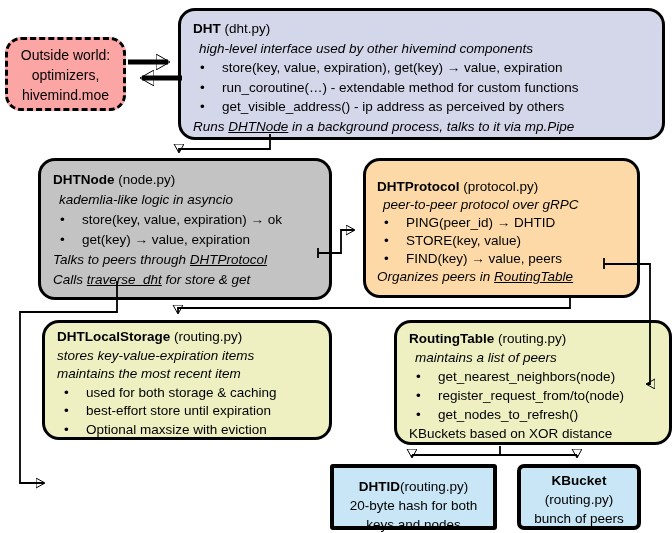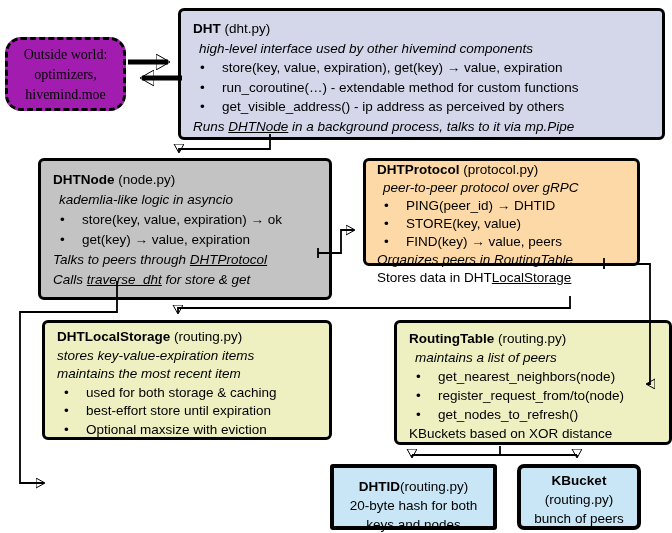--- a/index.html
+++ b/index.html
@@ -1,56 +1,56 @@
 <!DOCTYPE html>
 <html><head>
 <meta charset="utf-8">
 <style>
   html,body { margin:0; padding:0; background:#fff; }
   .canvas {
     position:relative; width:672px; height:533px; background:#ffffff;
     font-family:"Liberation Sans", sans-serif; color:#000; overflow:hidden;
   }
   .box { position:absolute; box-sizing:border-box; border:3.5px solid #000;
-         border-radius:6px; font-size:13.5px; }
+         border-radius:17px; font-size:13.5px; }
   .sq  { border-radius:3px; border-width:4px; text-align:center; }
   .dashed { border:3px dashed #000; border-radius:16px; background:#fff;
             text-align:center; font-size:14px; line-height:20px; padding-top:5px; }
   .title { font-weight:bold; }
   .sub { font-style:italic; }
   .it  { font-style:italic; }
   .lnk { text-decoration:underline; }
   .row { white-space:nowrap; }
   ul.bullets { margin:0; padding:0; list-style:none; }
   ul.bullets li { position:relative; padding-left:29px; white-space:nowrap; }
   ul.bullets li::before { content:"\2022"; position:absolute; left:7px; }
 
   
   #box-outside      { left:5px;   top:37px;  width:121px; height:74px; }
   #box-dht          { left:178px; top:8px;   width:487px; height:132px; line-height:19.5px; padding:8px 10px 0 12px; }
   #box-dhtnode      { left:38px;  top:158px; width:294px; height:142px; line-height:20px;  padding:9px 10px 0 12px; }
-  #box-dhtprotocol  { left:363px; top:158px; width:277px; height:108px; line-height:18px;  padding:0 8px 0 11px; }
+  #box-dhtprotocol  { left:363px; top:158px; width:277px; height:140px; line-height:18px;  padding:17px 8px 0 11px; }
   #box-storage      { left:42px;  top:320px; width:290px; height:120px; line-height:18.5px; padding:5px 8px 0 12px; }
   #box-routing      { left:362px; top:320px; width:278px; height:125px; line-height:19px;  padding:6px 8px 0 12px; }
   #box-traverse     { left:52px;  top:468px; width:251px; height:62px;  line-height:18.5px; padding-top:2px; }
   #box-dhtid        { left:330px; top:464px; width:167px; height:66px;  line-height:19px;  padding-top:9px; }
   #box-kbucket      { left:517px; top:464px; width:124px; height:66px;  line-height:19px;  padding-top:3px;border-radius:7px; }
 
   .sub-indent { padding-left:6px; }
   svg.connectors { position:absolute; left:0; top:0; pointer-events:none; }
   svg.connectors path { fill:none; stroke:#000; }
   svg.connectors path.thin  { stroke-width:1.8px; }
   svg.connectors path.thick { stroke-width:5px; }
 </style>
 </head>
 <body>
 
 <div class="canvas">
 
-  <div class="box dashed" id="box-outside" style="background-color: #a21caf; font-family: Liberation Serif, serif;">
+  <div class="box dashed" id="box-outside" style="background-color: #fca5a5;">
       <div>Outside world:</div>
       <div>optimizers,</div>
       <div>hivemind.moe</div>
     </div>
 
   <div class="box" id="box-dht" style="background-color: rgb(211, 215, 233);">
     <div class="row"><span class="title">DHT</span><span> (dht.py)</span></div>
     <div class="row sub sub-indent">high-level interface used by other hivemind components</div>
     <ul class="bullets">
         <li>store(key, value, expiration), get(key) →  value, expiration</li>
@@ -73,21 +73,20 @@
 
   <div class="box" id="box-dhtprotocol" style="background-color: rgb(252, 217, 166);">
     <div class="row"><span class="title">DHTProtocol</span><span> (protocol.py)</span></div>
     <div class="row sub sub-indent">peer-to-peer protocol over gRPC</div>
     <ul class="bullets">
         <li>PING(peer_id) → DHTID</li>
         <li>STORE(key, value)</li>
         <li>FIND(key) →  value, peers</li>
       </ul>
     <div class="row it"><span>Organizes peers in </span><span class="lnk">RoutingTable</span></div>
-    <div class="row"><span>Stores data in DHT</span><span class="lnk">LocalStorage</span></div>
   </div>
 
   <div class="box" id="box-storage" style="background-color: rgb(238, 240, 194);">
     <div class="row"><span class="title">DHTLocalStorage</span><span> (routing.py)</span></div>
     <div class="row sub">stores key-value-expiration items</div>
     <div class="row sub">maintains the most recent item</div>
     <ul class="bullets">
         <li>used for both storage &amp; caching</li>
         <li>best-effort store until expiration</li>
         <li>Optional maxsize with eviction</li>

